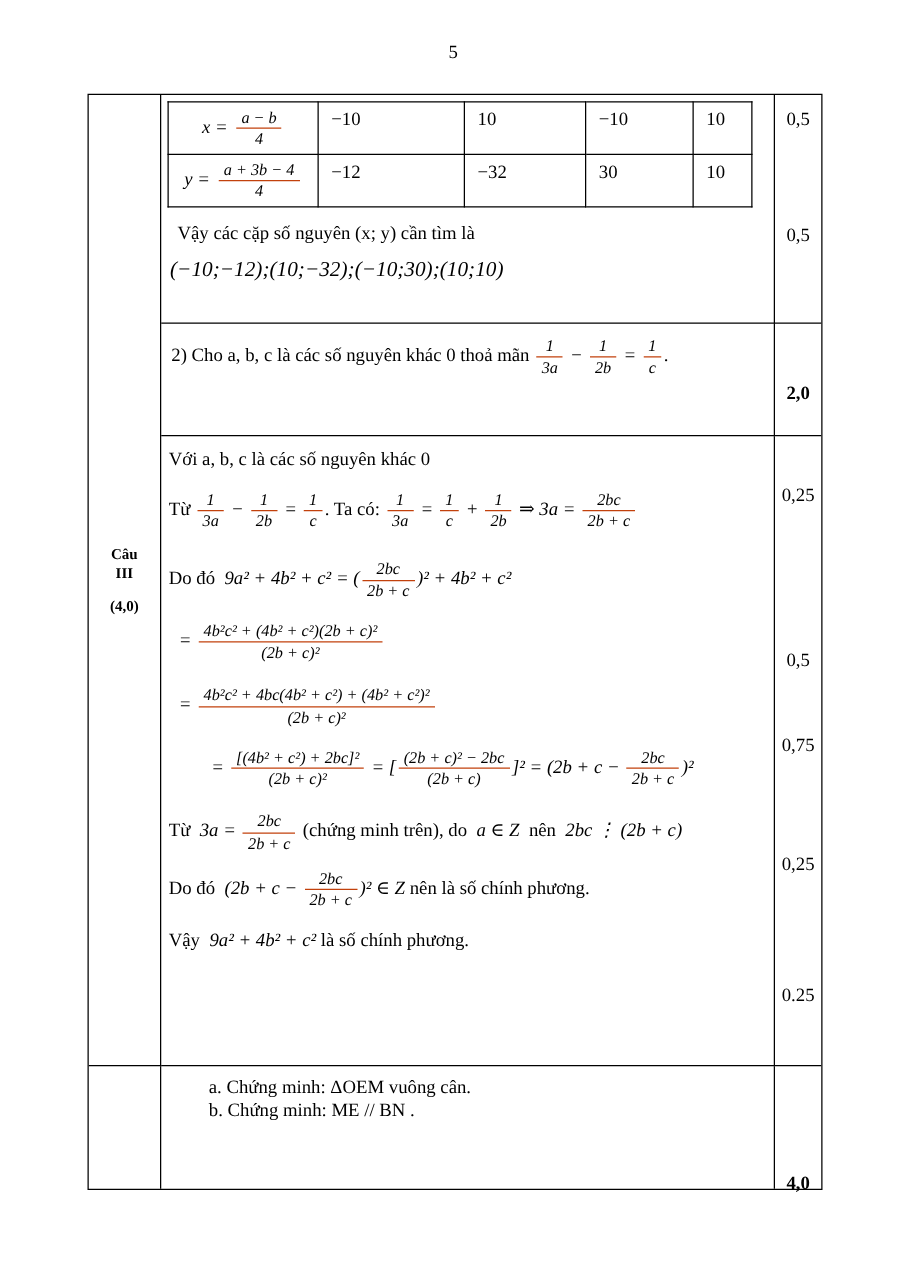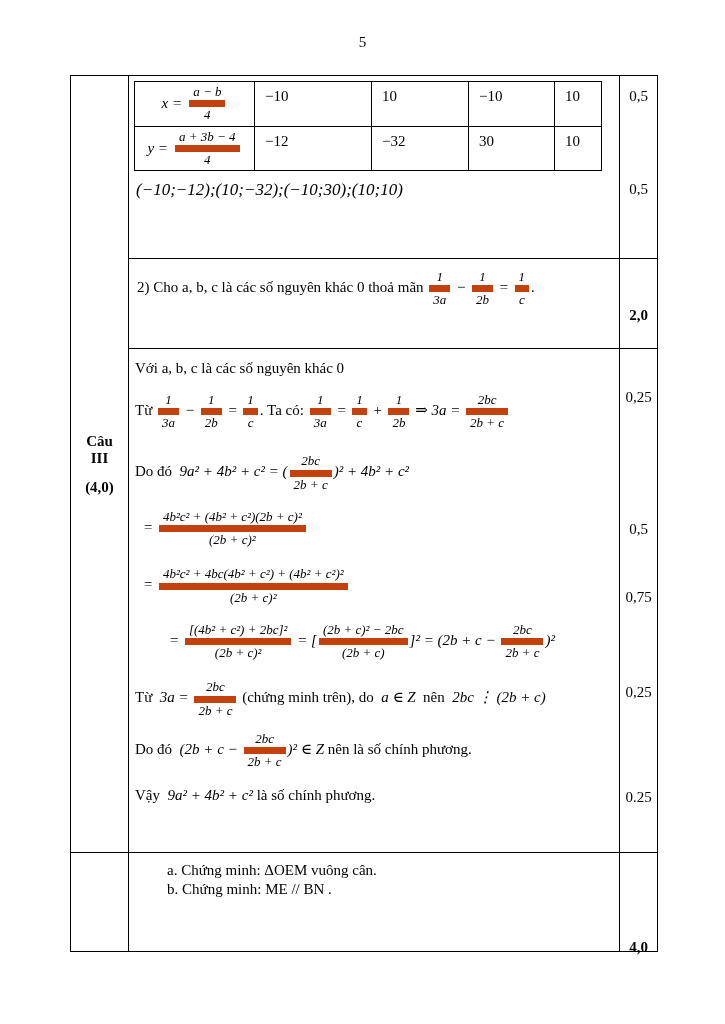--- a/index.html
+++ b/index.html
@@ -25,21 +25,21 @@
     grid-template-rows: 183px 90px 504px 98px;
     border: 1px solid #000;
   }
   .cell { position: relative; }
   .label-cell {
     grid-column: 1; grid-row: 1 / span 3;
     border-right: 1px solid #000;
     border-bottom: 1px solid #000;
     display: flex; flex-direction: column;
     align-items: center; justify-content: center;
-    font-weight: bold; font-size: 15px;
+    font-weight: bold; font-size: 12px;
   }
   .label-cell .label-points { margin-top: 12px; }
   .label-spacer {
     grid-column: 1; grid-row: 4;
     border-right: 1px solid #000;
   }
   .main { grid-column: 2; border-right: 1px solid #000; overflow: hidden; }
   .pts  { grid-column: 3; }
   .r1  { grid-row: 1; border-bottom: 1px solid #000; padding: 5px 0 0 5px; }
   .r1p { grid-row: 1; border-bottom: 1px solid #000; }
@@ -73,21 +73,21 @@
 
   .math { font-style: italic; white-space: pre-wrap; }
   .txt  { white-space: pre-wrap; text-align: center; }
 
   .frac {
     display: inline-block; vertical-align: middle;
     text-align: center; font-style: italic;
     font-size: 13px; line-height: 1.25;
     margin: 0 2px;
   }
-  .frac .num { display: block; border-bottom: 7px solid #c2410c; padding: 0 4px; }
+  .frac .num { display: block; border-bottom: 1px solid #c2410c; padding: 0 4px; }
   .frac .den { display: block; padding: 0 4px; }
 
   .line { line-height: 1.25; }
   .conclusion { margin: 12px 0 0 8px; }
   .pairs { margin: 8px 0 0 2px; font-size: 17px; font-style: italic; }
   .indent1 { margin: 12px 0 0 16px; }
   .indent2 { margin-left: 30px; }
 
   
   .lA { margin: 10px 0 0 6px; }
@@ -149,20 +149,21 @@
               </span>
             </span>
           </td>
           <td>−12</td>
           <td>−32</td>
           <td>30</td>
           <td>10</td>
         </tr>
       </tbody>
         </table>
+      <div class="line conclusion">Vậy các cặp số nguyên (x; y) cần tìm là</div>
       <div class="line pairs">(−10;−12);(10;−32);(−10;30);(10;10)</div>
     </div>
     <div class="cell pts r1p">
       <span class="pt" style="top:12px">0,5</span>
       <span class="pt" style="top:105px">0,5</span>
     </div>
 
     <div class="cell main r2">
       <div class="line"><span class="txt">2) Cho a, b, c là các số nguyên khác 0 thoả mãn </span><span class="frac"><span class="num">1</span><span class="den">3a</span></span><span class="math"> − </span><span class="frac"><span class="num">1</span><span class="den">2b</span></span><span class="math"> = </span><span class="frac"><span class="num">1</span><span class="den">c</span></span><span class="txt">.</span></div>
     </div>

